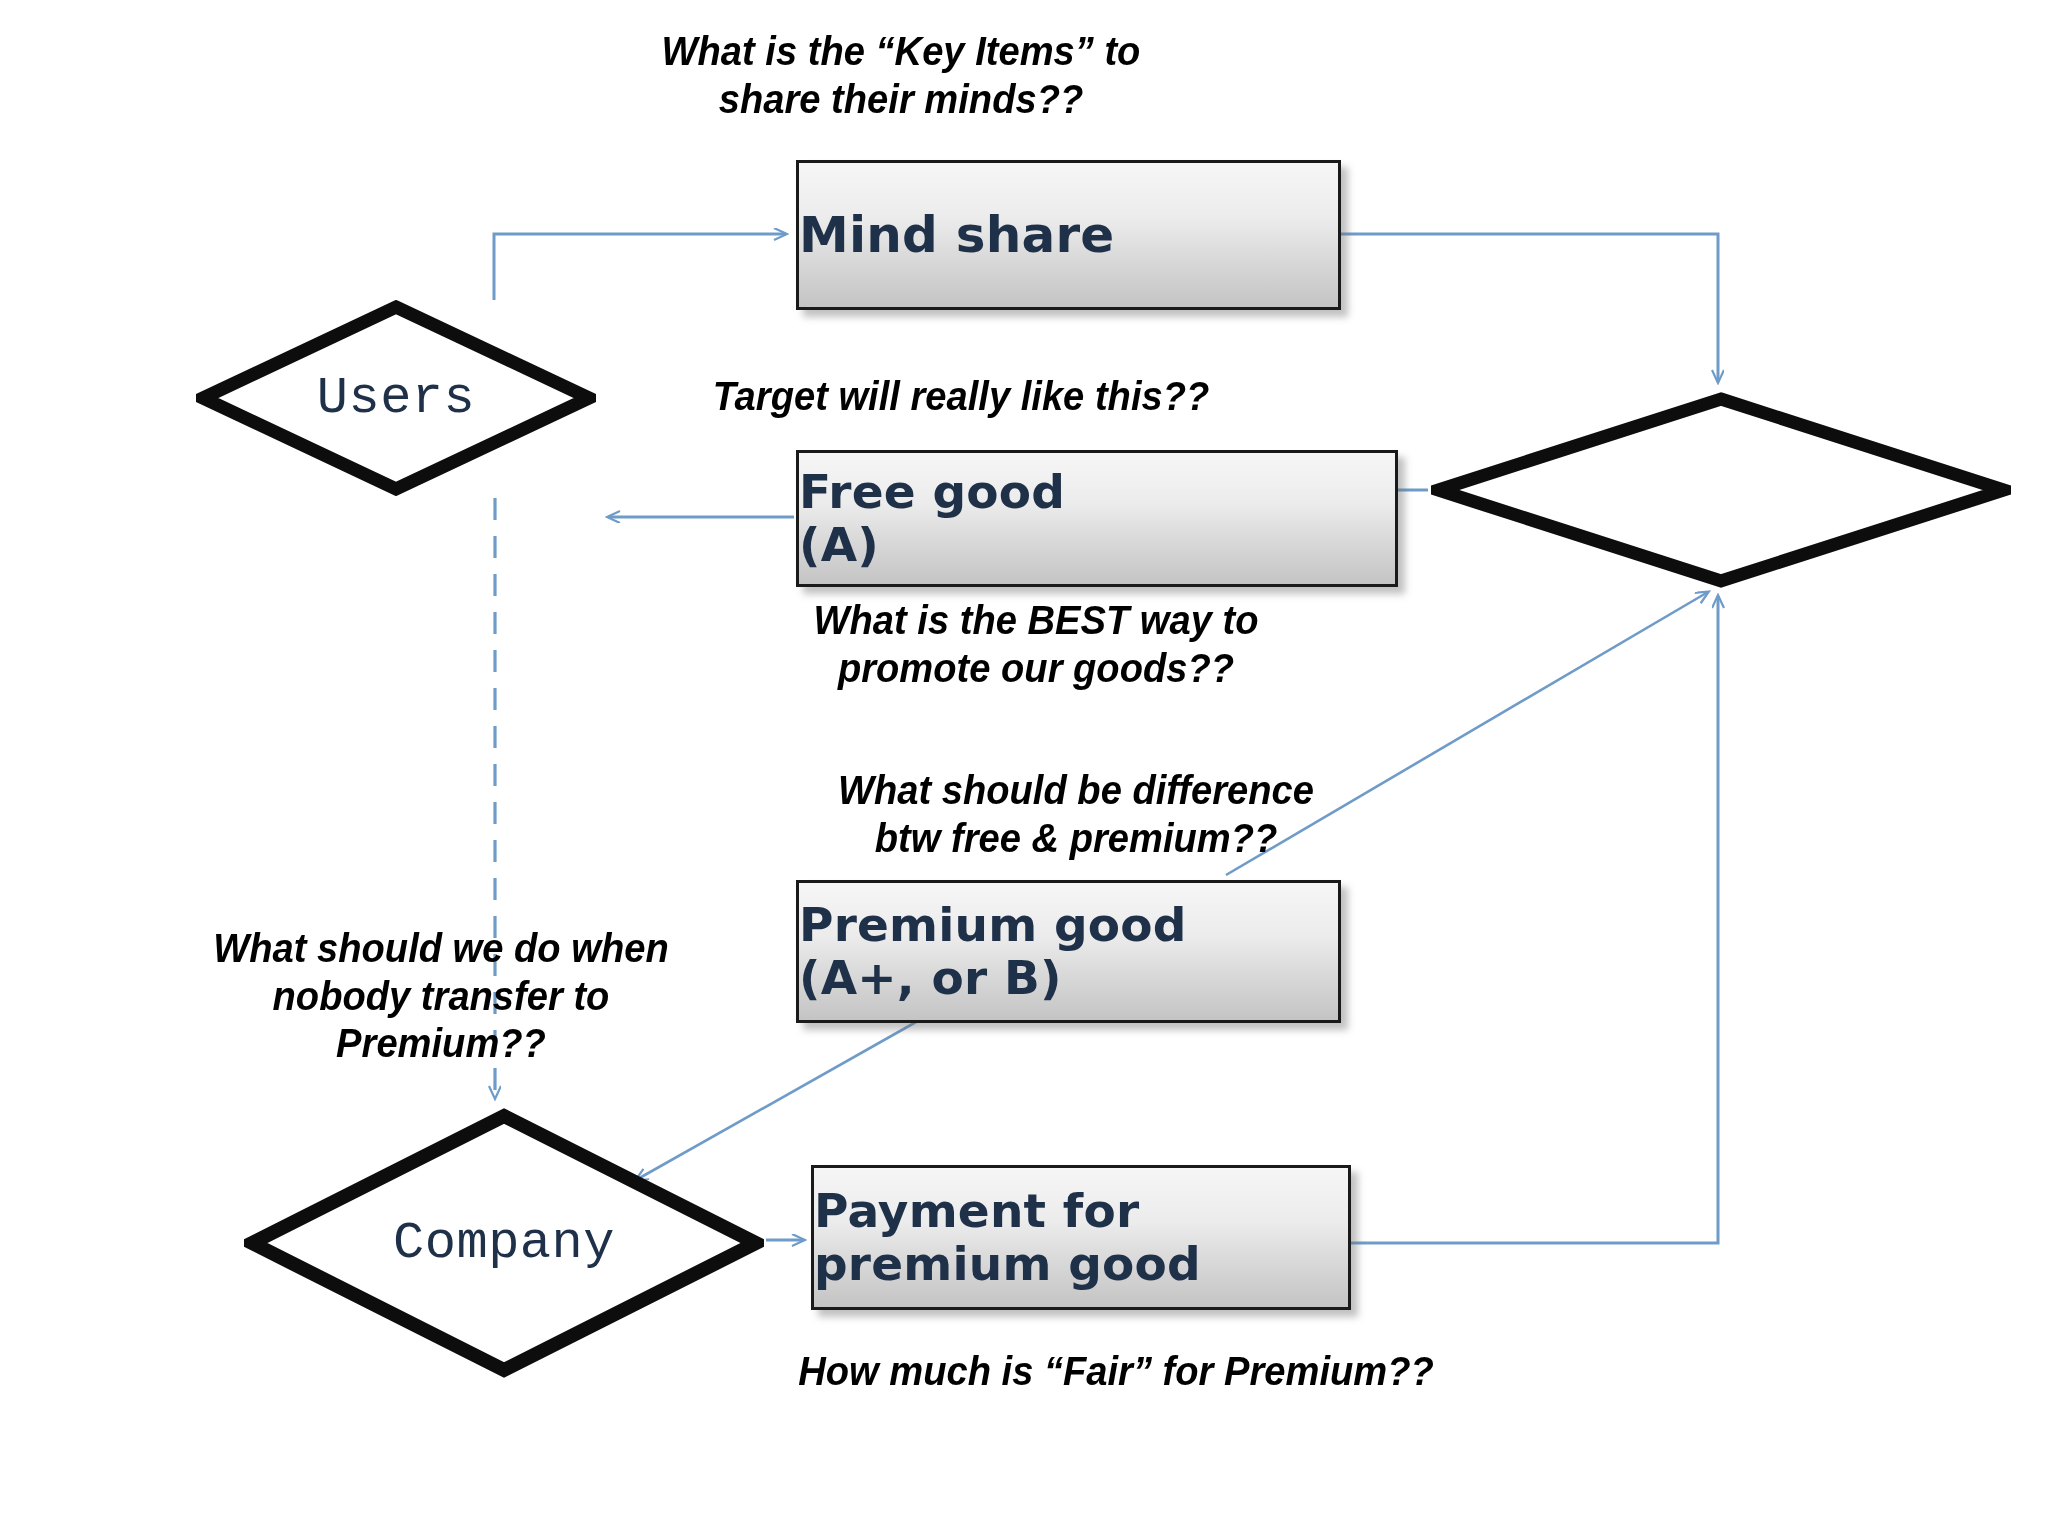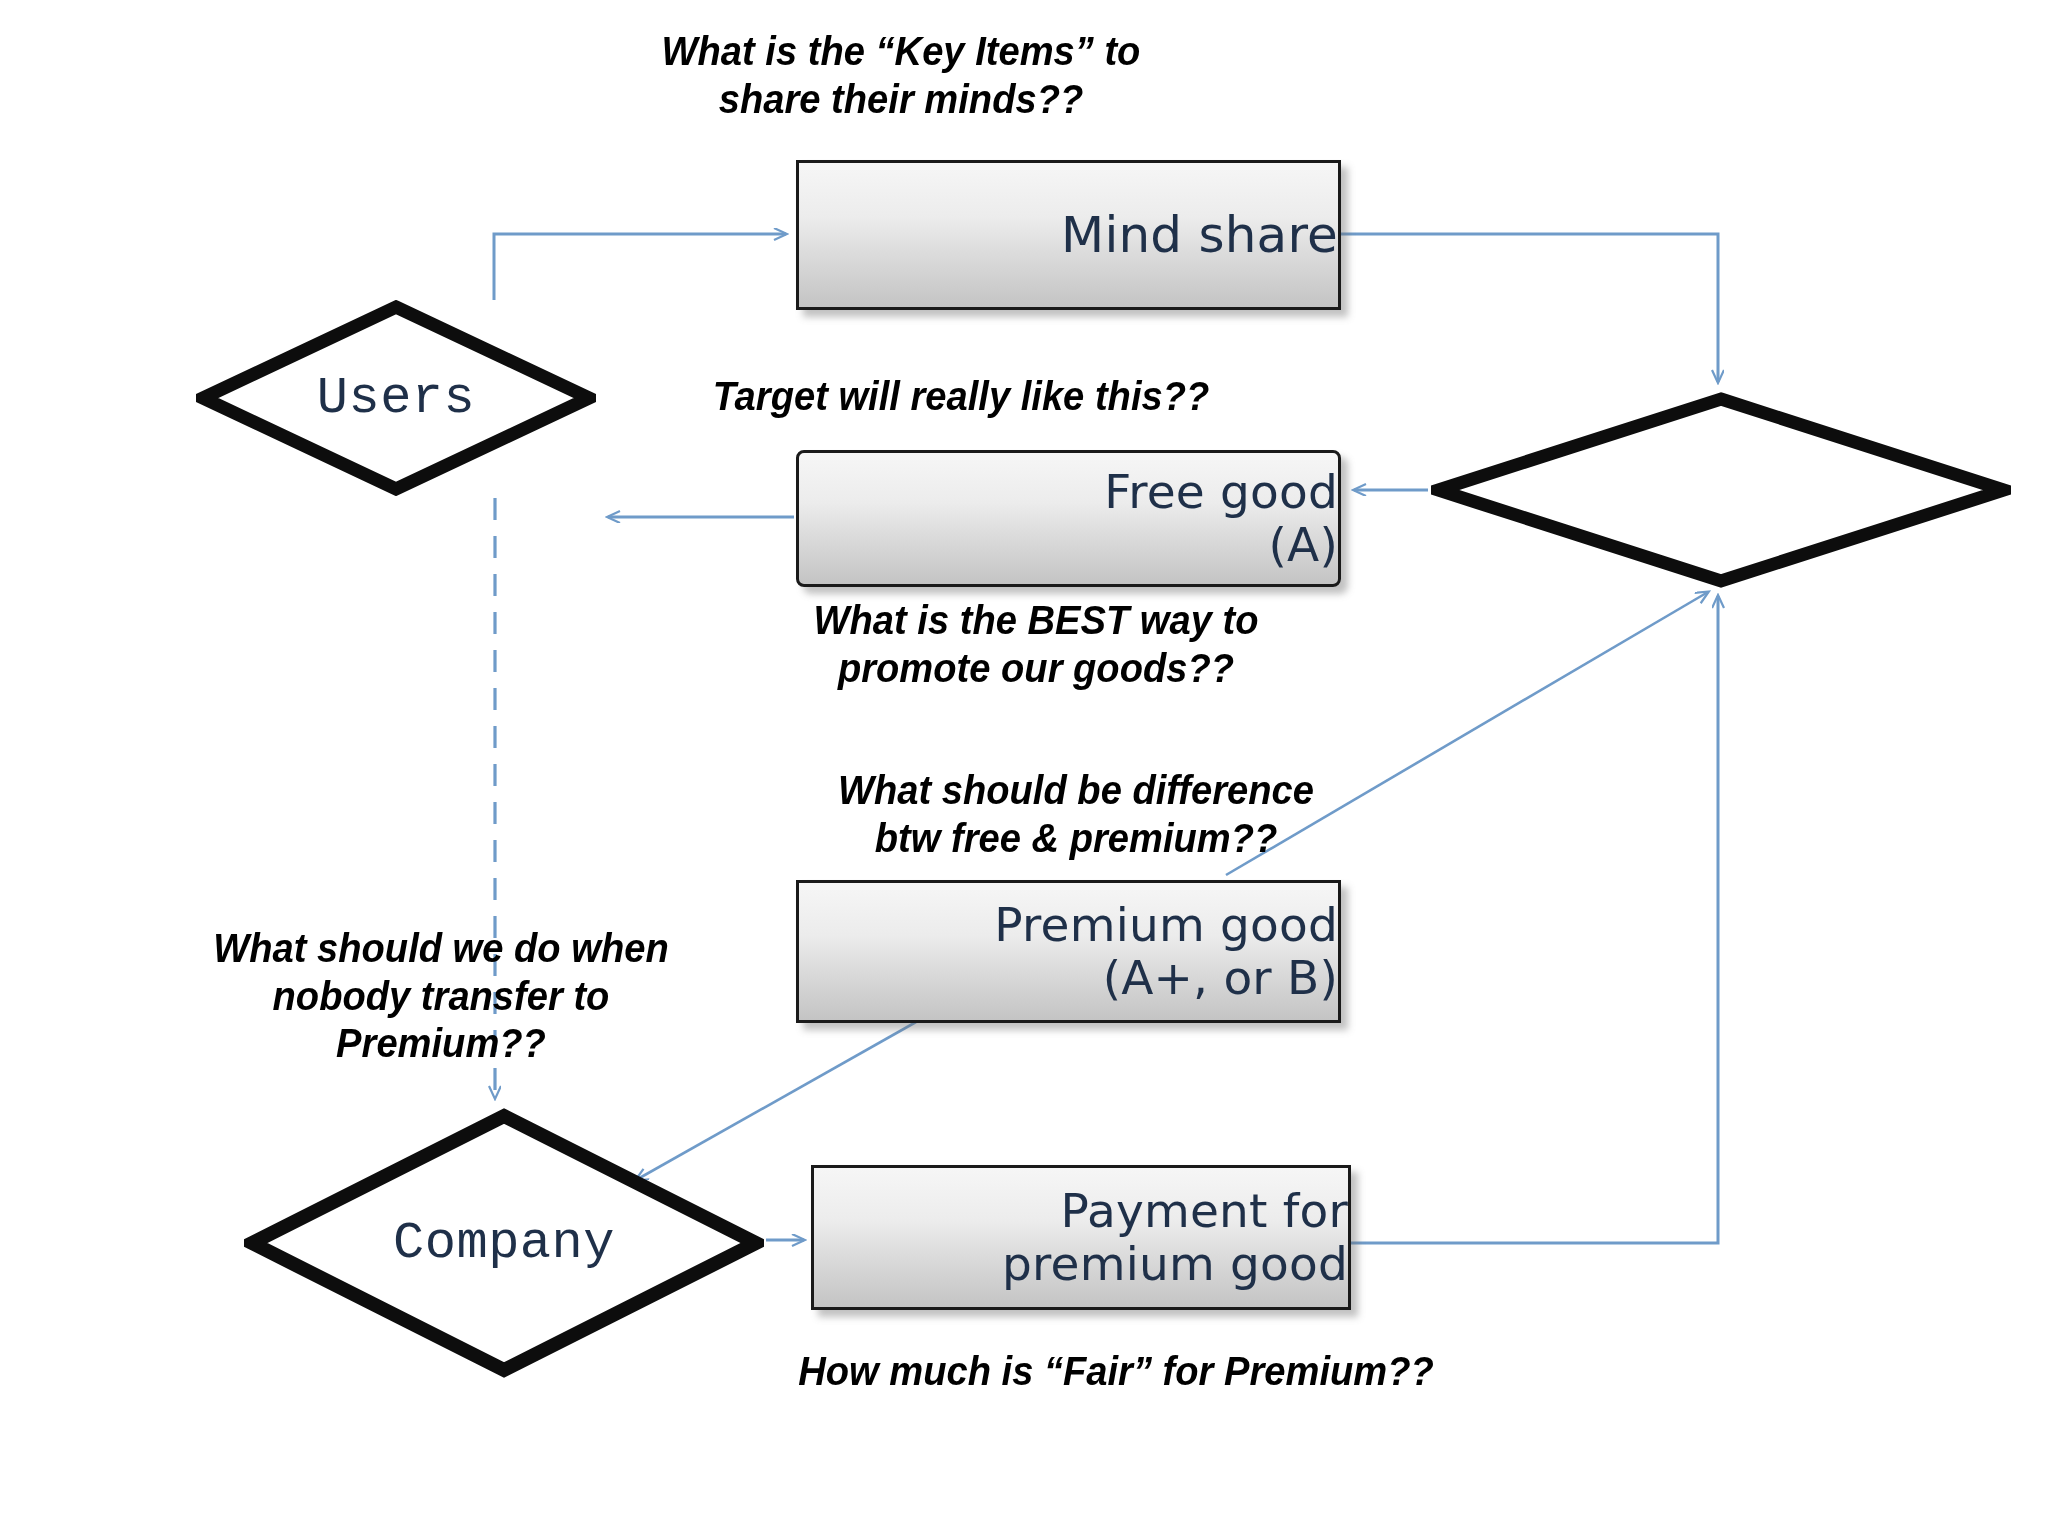--- a/index.html
+++ b/index.html
@@ -33,40 +33,39 @@
 
   
   .box {
     position: absolute;
     box-sizing: border-box;
     border: 3px solid #1a1a1a;
     background: linear-gradient(to bottom, #f6f6f6 0%, #ececec 38%, #dcdcdc 62%, #c4c4c4 100%);
     box-shadow: 7px 7px 7px rgba(110,110,110,0.42);
     display: flex;
     flex-direction: column;
-    align-items: flex-end;
+    align-items: flex-start;
     justify-content: center;
     color: #1f3049;
     font-family: "DejaVu Sans", "Liberation Sans", sans-serif;
-    font-weight: 400;
+    font-weight: 700;
     line-height: 1.12;
     letter-spacing: 0.2px;
     text-align: center;
   }
   .box .line1 { display: block; }
   .box .line2 { display: block; }
 
   #box-mind-share {
     left: 780px; top: 160px; width: 545px; height: 150px;
     font-size: 50px;
   }
   #box-free-good {
-    left: 780px; top: 450px; width: 545px; height: 137px;
+    left: 780px; top: 450px; width: 602px; height: 137px;
     font-size: 47px;
-    border-radius: 8px;
   }
   #box-premium-good {
     left: 780px; top: 880px; width: 545px; height: 143px;
     font-size: 47px;
   }
   #box-payment {
     left: 795px; top: 1165px; width: 540px; height: 145px;
     font-size: 47px;
   }
 

